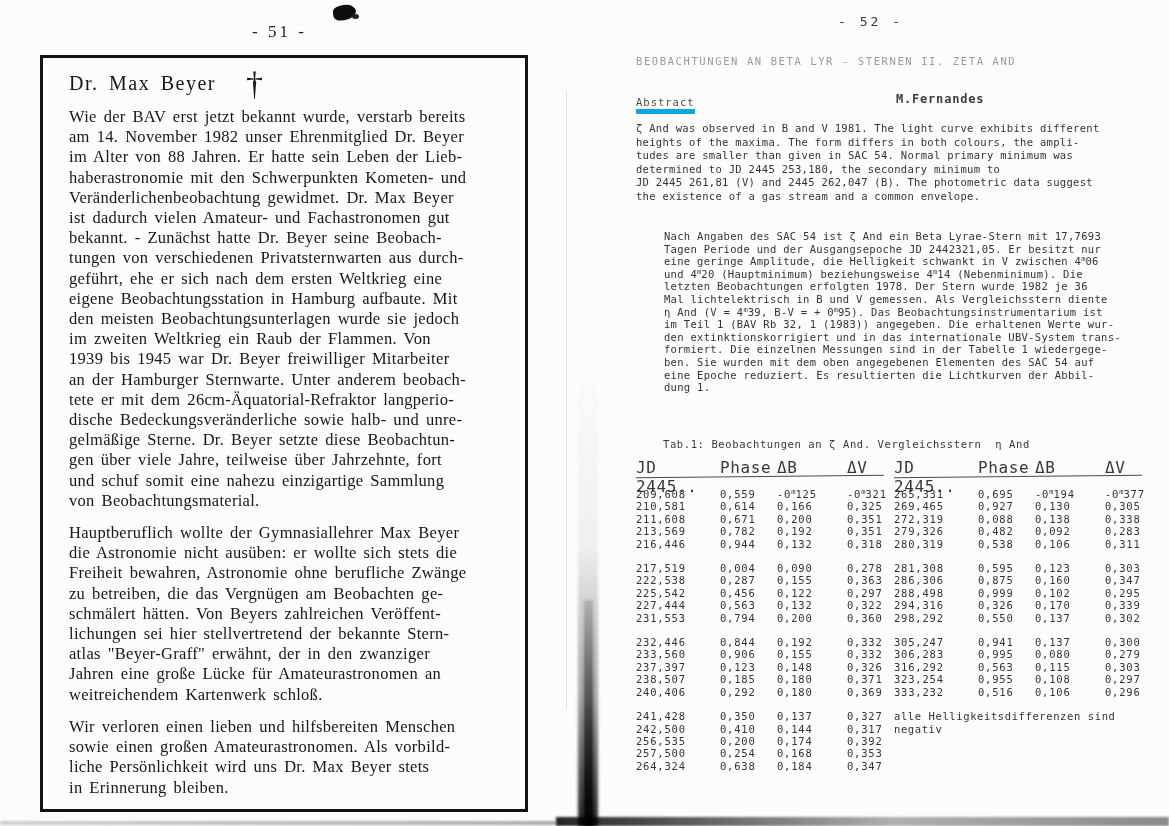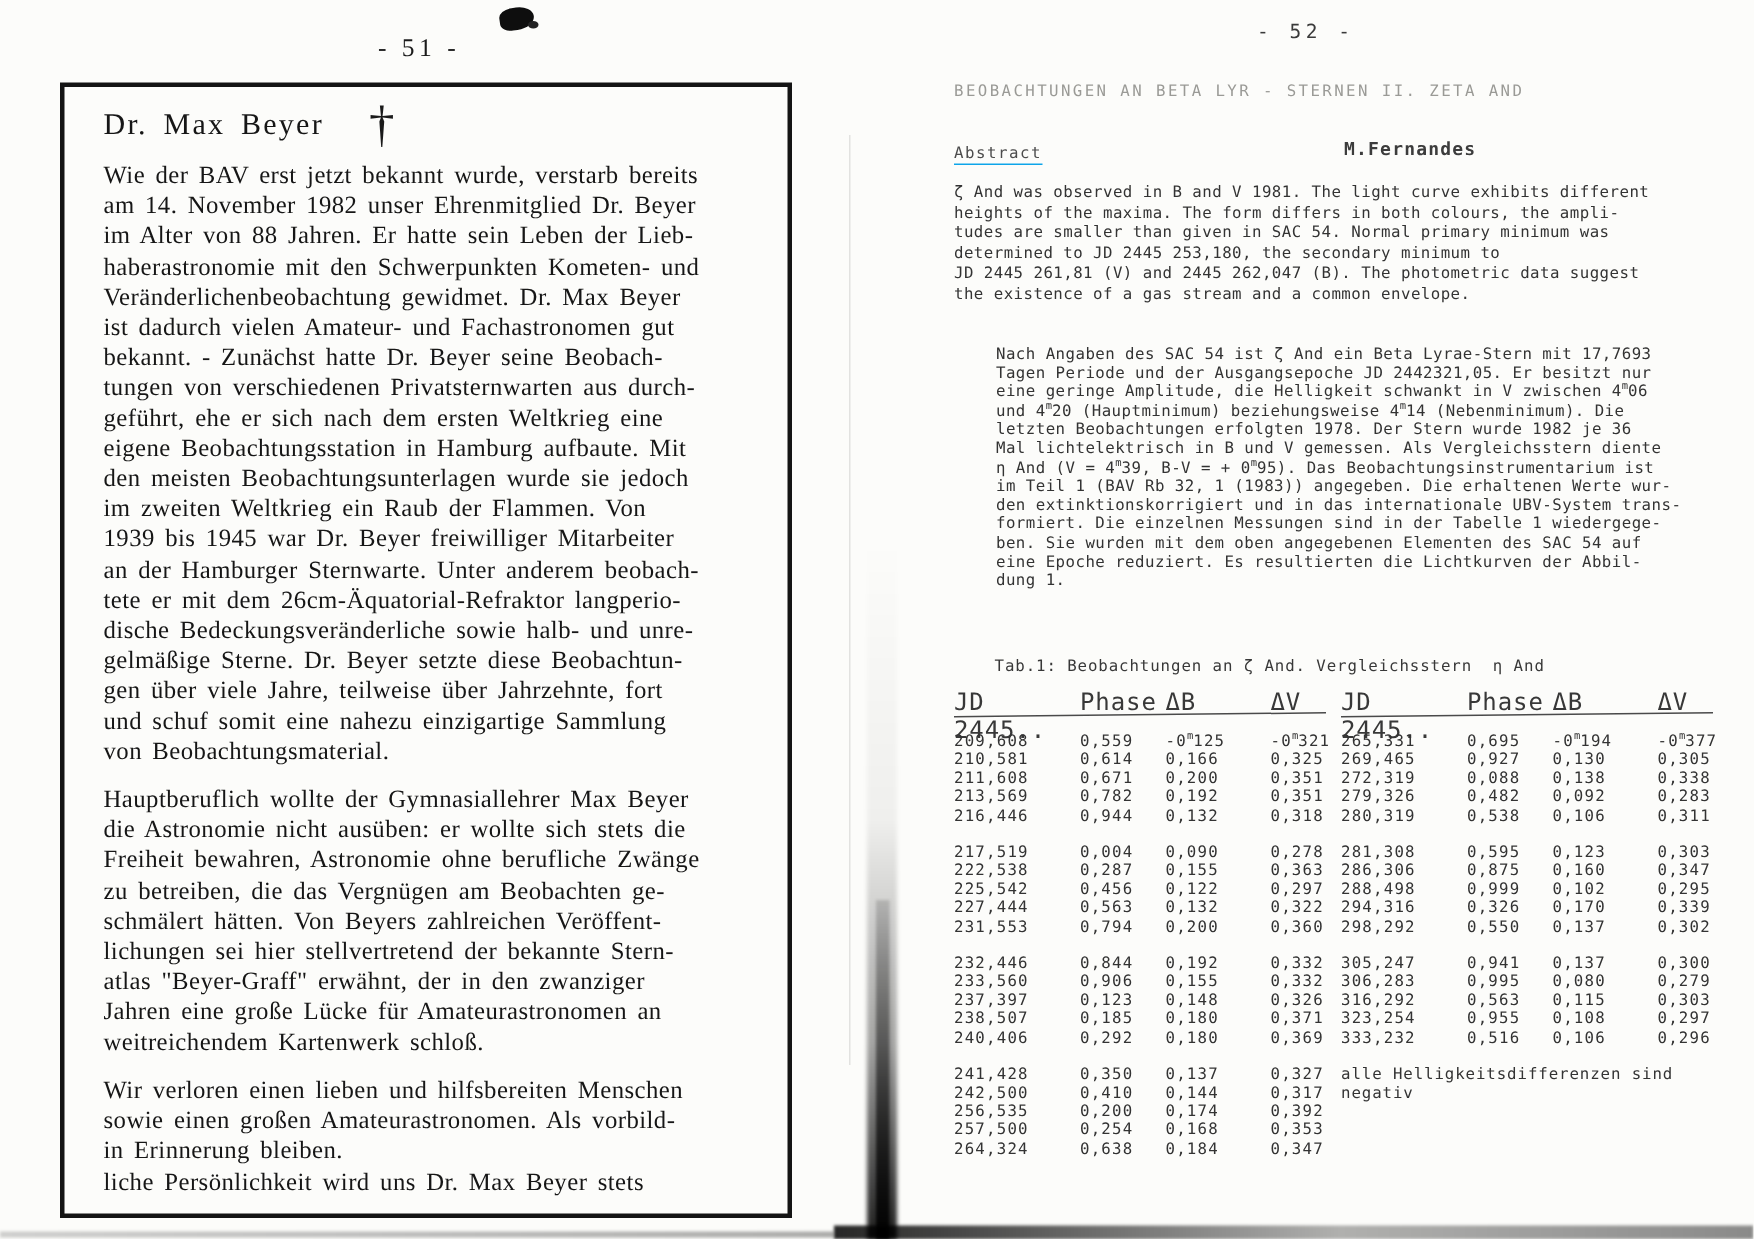--- a/index.html
+++ b/index.html
@@ -37,21 +37,21 @@
     position:absolute; left:838px; top:14px;
     font-size:13px; letter-spacing:3px; color:#3a3a3a;
   }
   .art-title {
     position:absolute; left:636px; top:55px;
     font-size:10.5px; letter-spacing:1.6px; color:#9a9a96; white-space:pre;
   }
   .abstract-label {
     position:absolute; left:636px; top:96px;
     font-size:10.5px; letter-spacing:1px; color:#4c4c4c;
-    border-bottom:1px solid #0ea5e9; padding-bottom:1px;
+    border-bottom:5px solid #0ea5e9; padding-bottom:1px;
   }
   .author {
     position:absolute; left:896px; top:92px;
     font-size:12px; letter-spacing:0.8px; color:#3c3c3c;font-weight:bold;
   }
   .abstract-text { position:absolute; left:636px; top:122px; }
   .abstract-text .tline {
     font-size:10.5px; line-height:13.6px; letter-spacing:0.3px; white-space:pre; color:#333;
   }
   .art-body { position:absolute; left:636px; top:230px; }
@@ -158,22 +158,22 @@
       <div class="tline">zu betreiben, die das Vergnügen am Beobachten ge-</div>
       <div class="tline">schmälert hätten. Von Beyers zahlreichen Veröffent-</div>
       <div class="tline">lichungen sei hier stellvertretend der bekannte Stern-</div>
       <div class="tline">atlas "Beyer-Graff" erwähnt, der in den zwanziger</div>
       <div class="tline">Jahren eine große Lücke für Amateurastronomen an</div>
       <div class="tline">weitreichendem Kartenwerk schloß.</div>
     </div>
   <div class="obit-par">
       <div class="tline">Wir verloren einen lieben und hilfsbereiten Menschen</div>
       <div class="tline">sowie einen großen Amateurastronomen. Als vorbild-</div>
+      <div class="tline">liche Persönlichkeit wird uns Dr. Max Beyer stets</div>
       <div class="tline">in Erinnerung bleiben.</div>
-      <div class="tline">liche Persönlichkeit wird uns Dr. Max Beyer stets</div>
     </div>
 </div>
 
 <div class="pagenum-right mono">- 52 -</div>
 <div class="art-title mono">BEOBACHTUNGEN AN BETA LYR - STERNEN II. ZETA AND</div>
 <div class="abstract-label mono">Abstract</div>
 <div class="author mono">M.Fernandes</div>
 <div class="abstract-text mono">
     <div class="tline">ζ And was observed in B and V 1981. The light curve exhibits different</div>
     <div class="tline">heights of the maxima. The form differs in both colours, the ampli-</div>

